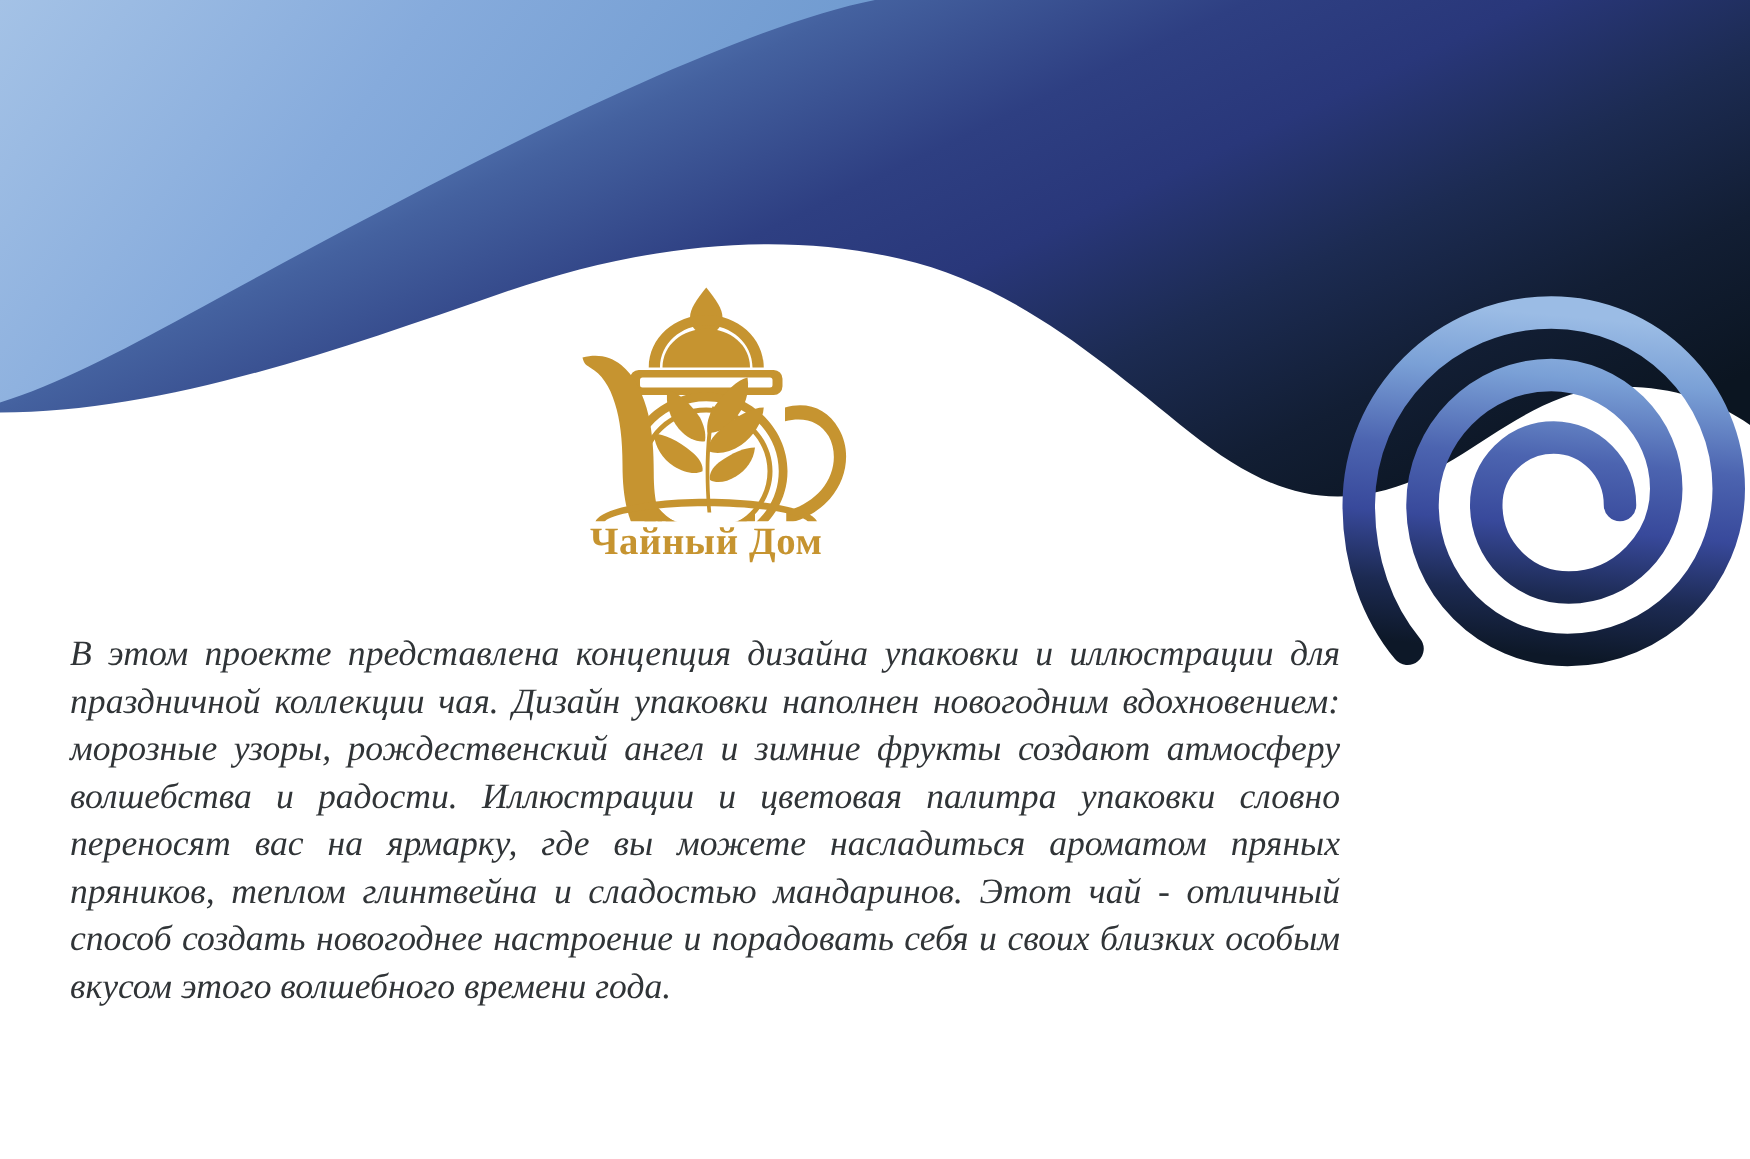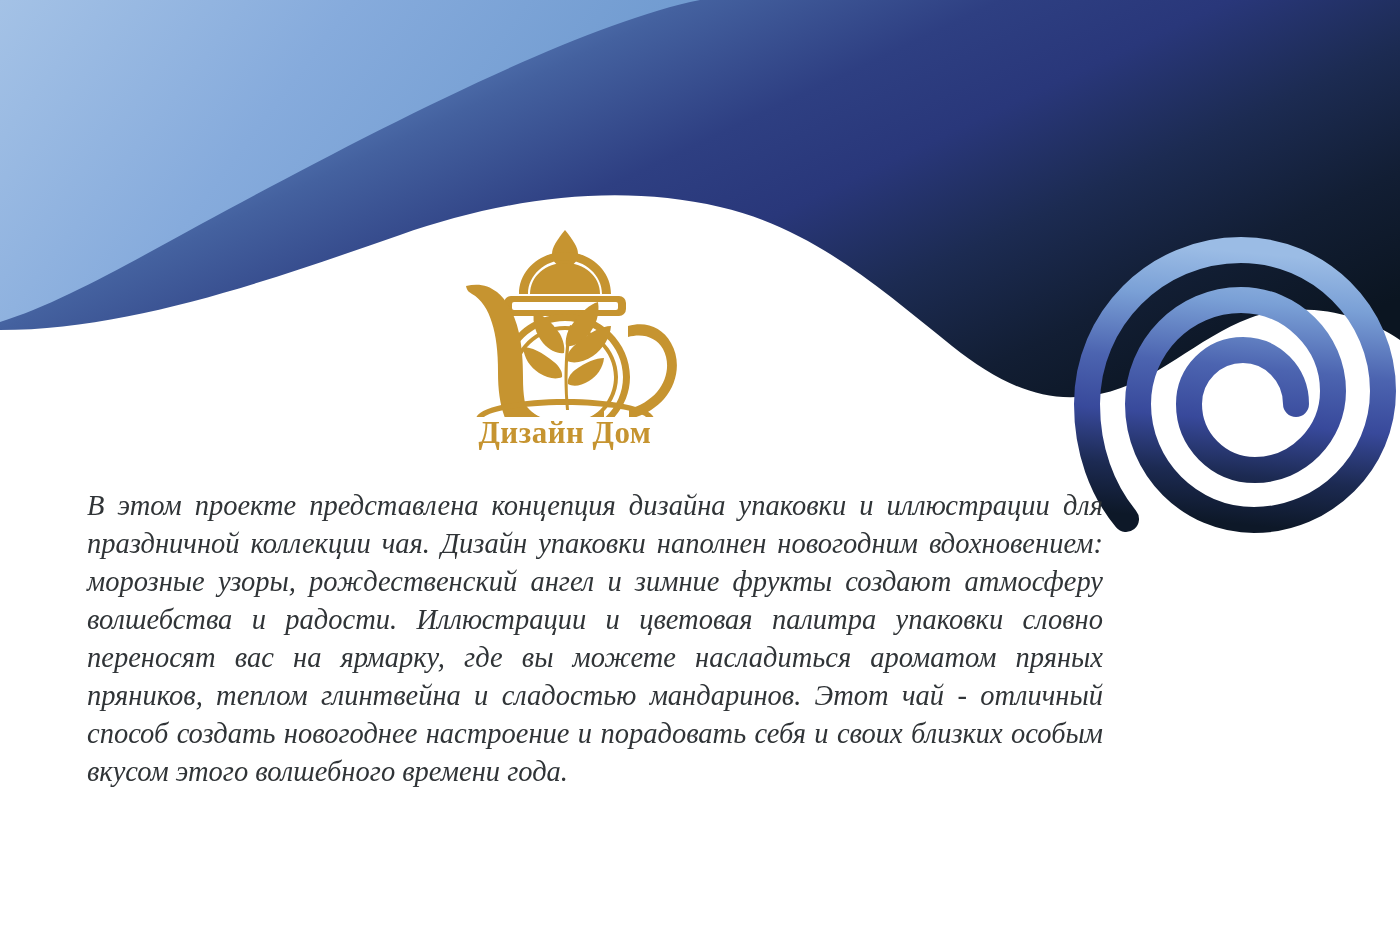--- a/index.html
+++ b/index.html
@@ -44,31 +44,30 @@
     font-family: "Liberation Serif", "DejaVu Serif", serif;
     font-weight: bold;
     font-size: 31px;
     letter-spacing: 0.5px;
     color: #C69430;
     white-space: nowrap;
   }
   .body-copy {
     position: absolute;
     left: 56px;
-    top: 487px;
+    top: 505px;
     width: 1016px;
     font-family: "Liberation Serif", "DejaVu Serif", serif;
     font-style: italic;
     font-size: 28.5px;
     line-height: 38px;
     color: #303437;
     text-align: justify;
     text-justify: inter-word;
     hyphens: manual;
-    margin-left: 31px;
   }
 </style>
 </head>
 <body>
 
 <div id="slide">
 
   <svg class="bg-svg" viewBox="0 0 1400 927" preserveAspectRatio="none">
     <defs>
       <linearGradient id="gradWedge" x1="0" y1="0" x2="1" y2="0.35">
@@ -170,18 +169,18 @@
                  m0 6 c-45 0 -82 7 -82 14 c0 7 37 14 82 14 c45 0 82 -7 82 -14 c0 -7 -37 -14 -82 -14 z"></path>
 
         <path d="M126 188 c-2 -22 -2 -44 0 -64 c1 -8 2 -15 4 -21 l3 1 c-2 7 -3 14 -4 22 c-2 20 -2 41 0 62 z"></path>
         <path d="M131 104 c10 -14 19 -22 27 -24 c2 12 -2 24 -10 33 c-7 8 -15 12 -22 11 c-1 -7 1 -14 5 -20 z"></path>
         <path d="M120 112 c-9 -13 -18 -20 -26 -22 c-2 11 2 22 9 31 c7 8 15 11 21 10 c1 -7 -1 -13 -4 -19 z"></path>
         <path d="M136 122 c14 -12 26 -18 35 -18 c-1 12 -8 23 -18 30 c-9 6 -19 8 -26 5 c-1 -6 3 -12 9 -17 z"></path>
         <path d="M114 140 c-12 -10 -23 -15 -31 -15 c1 11 7 20 16 26 c8 5 17 7 23 4 c1 -5 -3 -11 -8 -15 z"></path>
         <path d="M135 148 c11 -8 21 -12 29 -12 c-1 10 -7 18 -15 23 c-8 5 -16 6 -21 3 c-1 -5 2 -10 7 -14 z"></path>
       </g>
     </svg>
-    <span class="logo-word">Дизайн Дом</span>
+    <span class="logo-word">Чайный Дом</span>
   </div>
 
   <div class="body-copy">В этом проекте представлена концепция дизайна упаковки и иллюстрации для праздничной коллекции чая. Дизайн упаковки наполнен новогодним вдох­новением: морозные узоры, рождественский ангел и зимние фрукты созда­ют атмосферу волшебства и радости. Иллюстрации и цветовая палитра упаковки словно переносят вас на ярмарку, где вы можете насладиться ароматом пряных пряников, теплом глинтвейна и сладостью мандаринов. Этот чай - отличный способ создать новогоднее настроение и порадовать себя и своих близких особым вкусом этого волшебного времени года.</div>
 
 </div>
 
 </body></html>

